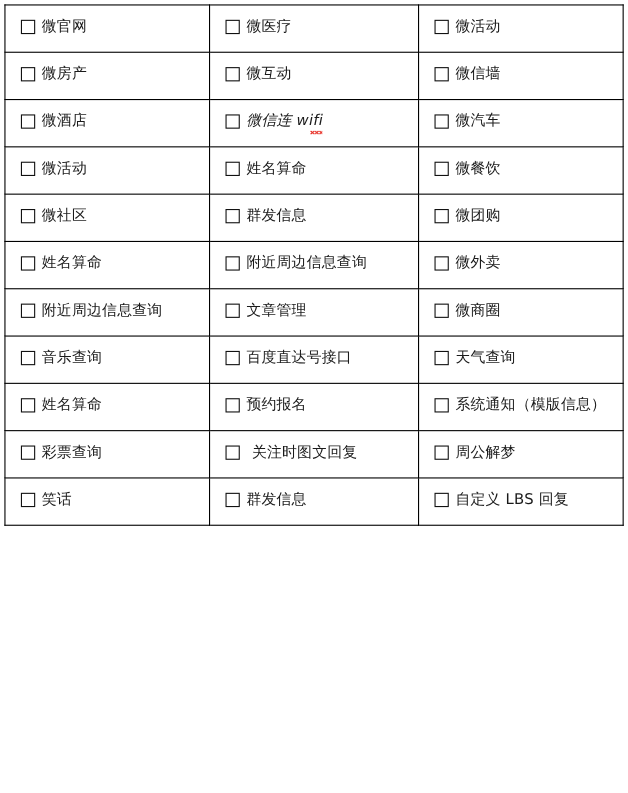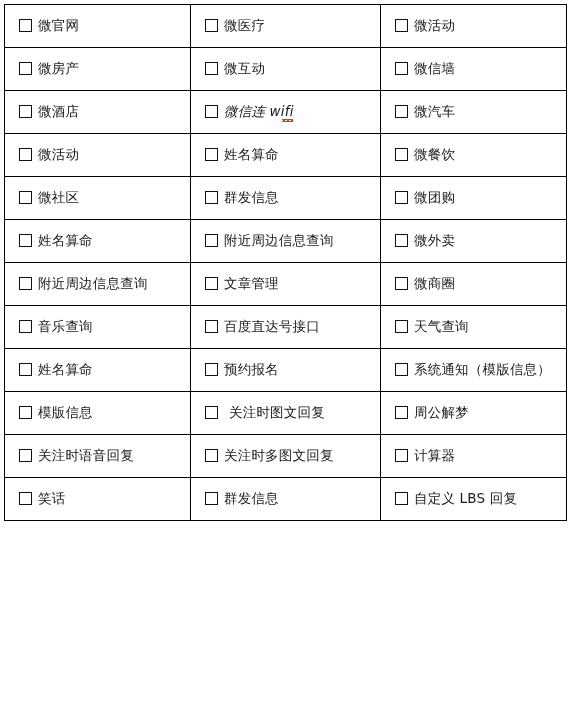--- a/index.html
+++ b/index.html
@@ -205,43 +205,29 @@
             <span class="lbl">预约报名</span>
           </span></td>
         <td><span class="cellbox">
             <span class="cb"></span>
             <span class="lbl">系统通知（模版信息）</span>
           </span></td>
       </tr>
       <tr>
         <td><span class="cellbox">
             <span class="cb"></span>
-            <span class="lbl">模版信息</span>
+            <span class="lbl">彩票查询</span>
           </span></td>
         <td class="extra-indent"><span class="cellbox">
             <span class="cb"></span>
             <span class="lbl">关注时图文回复</span>
           </span></td>
         <td><span class="cellbox">
             <span class="cb"></span>
             <span class="lbl">周公解梦</span>
-          </span></td>
-      </tr>
-      <tr>
-        <td><span class="cellbox">
-            <span class="cb"></span>
-            <span class="lbl">关注时语音回复</span>
-          </span></td>
-        <td><span class="cellbox">
-            <span class="cb"></span>
-            <span class="lbl">关注时多图文回复</span>
-          </span></td>
-        <td><span class="cellbox">
-            <span class="cb"></span>
-            <span class="lbl">计算器</span>
           </span></td>
       </tr>
       <tr>
         <td><span class="cellbox">
             <span class="cb"></span>
             <span class="lbl">笑话</span>
           </span></td>
         <td><span class="cellbox">
             <span class="cb"></span>
             <span class="lbl">群发信息</span>

